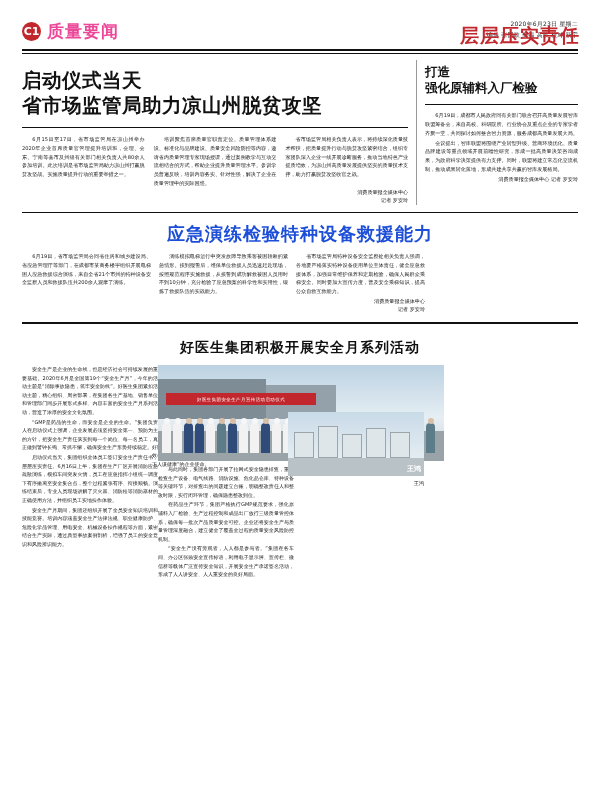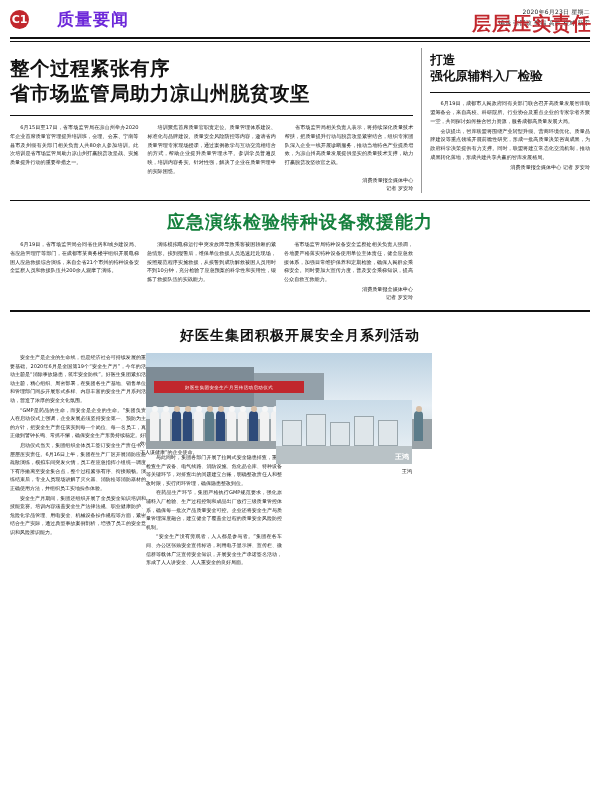--- a/index.html
+++ b/index.html
@@ -4,40 +4,39 @@
 <style>
   * { margin:0; padding:0; box-sizing:border-box; }
   html,body { width:600px; height:800px; }
   body {
     background:#ffffff;
     font-family:"DejaVu Sans","Liberation Sans",sans-serif;
     color:#111;
     position:relative;
     overflow:hidden;
   }
-  .page { width:600px; height:800px; position:relative; padding:0; }
+  .page { width:600px; height:800px; position:relative; padding:12px; }
 
   
   .masthead {
     display:flex; align-items:flex-start;
     padding:8px 10px 4px 10px;
     position:relative;
   }
   .mh-left { display:flex; align-items:center; gap:6px; }
   .c1-badge {
     width:19px;height:19px;border-radius:50%;
     background:#c1272d;color:#fff;
     font-size:11px;font-weight:bold;
     display:flex;align-items:center;justify-content:center;
     font-family:"DejaVu Sans","Liberation Sans",sans-serif;
   }
   .mh-title {
-    font-size:17px;font-weight:bold;letter-spacing:1px;color:#6d28d9;
+    font-size:17px;font-weight:bold;letter-spacing:1px;color:#ec4899;
     font-family:"DejaVu Sans","Liberation Sans",sans-serif;
-    margin-left:22px;
   }
   .mh-right { margin-left:auto; text-align:right; display:flex; flex-direction:column; align-items:flex-end; }
   .mh-date { font-size:6px; color:#222; letter-spacing:0.2px; }
   .mh-editors { font-size:6px; color:#222; letter-spacing:0.2px; margin-top:2px; }
   .mh-logo {
     position:absolute; right:8px; top:14px;
     font-size:19px;font-weight:bold;color:#c1272d;letter-spacing:1px;
     line-height:1;
   }
   .mh-rule { height:2px; background:#111; margin:2px 10px 0 10px; }
@@ -68,21 +67,21 @@
     font-size:12.5px;font-weight:bold;line-height:1.35;color:#111;
     padding-top:4px;
   }
   .side-rule { height:1px;background:#111;margin:7px 0 6px 0; }
 
   .sep-rule { height:1px; background:#111; margin:7px 10px 0 10px; }
 
   
   .story2 { padding:6px 10px 0 10px; }
   .headline2 {
-    font-size:18px;font-weight:bold;text-align:center;color:#15803d;letter-spacing:1px;
+    font-size:18px;font-weight:bold;text-align:center;color:#1d4ed8;letter-spacing:1px;
     padding:3px 0 6px 0;
   }
   .story2-body { display:flex; gap:8px; }
   .s2col { width:129px; }
 
   .thick-rule { height:2px;background:#111;margin:8px 10px 0 10px; }
 
   
   .feature { padding:8px 10px 0 10px; }
   .f-head {
@@ -138,21 +137,21 @@
       <div class="mh-editors">编辑 张国政 樊福 高欣 校对 新宇</div>
     </div>
     <div class="mh-logo">层层压实责任</div>
   </div>
   <div class="mh-rule"></div>
   <div class="mh-rule2"></div>
 
   <div class="top-wrap">
     <div class="top-main">
       <div class="headline1">
-        <div>整个过程紧张有序</div>
+        <div>启动仪式当天</div>
         <div>省市场监管局助力凉山州脱贫攻坚</div>
       </div>
       <div class="hl-rule"></div>
       <div class="cols3 bodytext">
         <p>6月15日至17日，省市场监管局在凉山州举办2020年企业首席质量官管理提升培训班，会理、会东、宁南等县市及州级有关部门相关负责人共80余人参加培训。此次培训是省市场监管局助力凉山州打赢脱贫攻坚战、实施质量提升行动的重要举措之一。</p>
         <p>培训聚焦首席质量官职责定位、质量管理体系建设、标准化与品牌建设、质量安全风险防控等内容，邀请省内质量管理专家现场授课，通过案例教学与互动交流相结合的方式，帮助企业提升质量管理水平。参训学员普遍反映，培训内容务实、针对性强，解决了企业在质量管理中的实际困惑。</p>
         <p>省市场监管局相关负责人表示，将持续深化质量技术帮扶，把质量提升行动与脱贫攻坚紧密结合，组织专家团队深入企业一线开展诊断服务，推动当地特色产业提质增效，为凉山州高质量发展提供坚实的质量技术支撑，助力打赢脱贫攻坚收官之战。</p>
       </div>
       <div class="byline">消费质量报全媒体中心</div>
       <div class="byline">记者 罗安玲</div>

